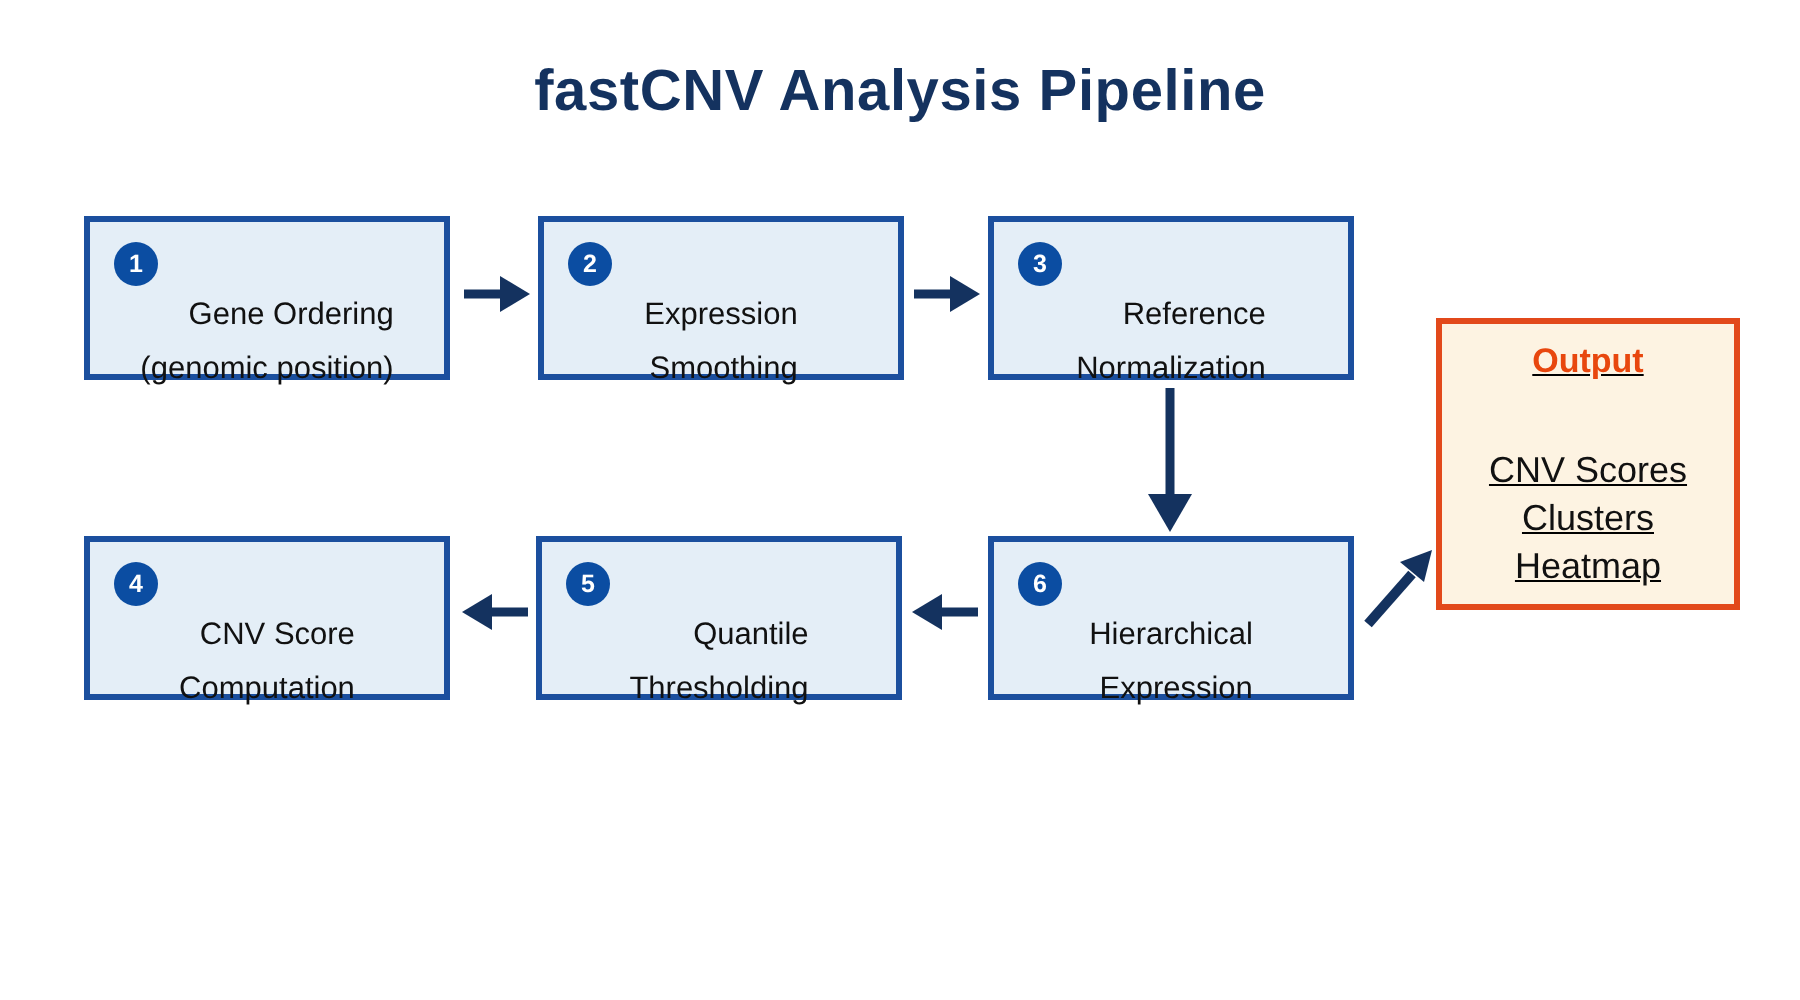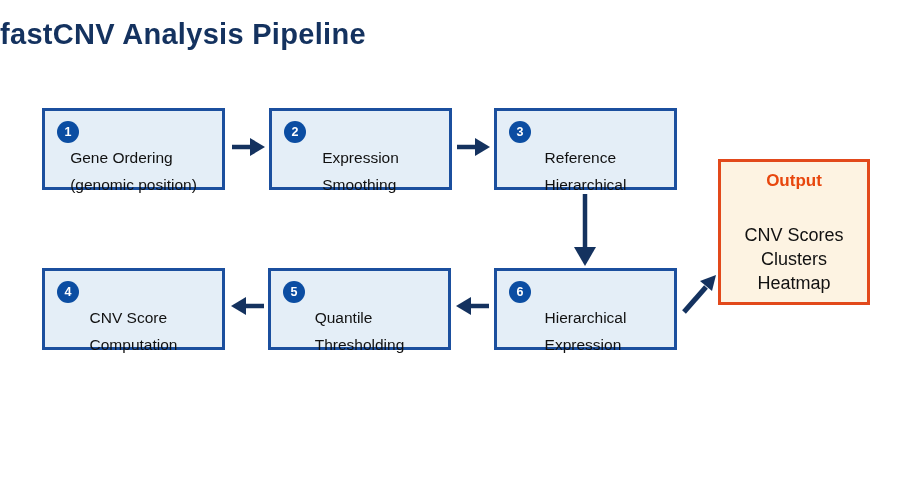--- a/index.html
+++ b/index.html
@@ -6,23 +6,24 @@
   .canvas {
     position: relative;
     width: 900px;
     height: 500px;
     background: #ffffff;
     font-family: "Liberation Sans", sans-serif;
     overflow: hidden;
   }
   .title {
     position: absolute;
-    left: 0; top: 18px;
+    left: 0; top: 30px;
     width: 900px;
     margin: 0;
+    text-align: center;
     font-size: 29px;
     font-weight: bold;
     color: #14325f;
     letter-spacing: 0.3px;
   }
   .step-box {
     position: absolute;
     width: 183px;
     height: 82px;
     background: #e4eef7;
@@ -40,40 +41,41 @@
     background: #0b4da2;
     color: #ffffff;
     font-size: 12.5px;
     font-weight: bold;
     display: flex;
     align-items: center;
     justify-content: center;
   }
   .step-label {
     white-space: pre-line;
-    text-align: left;
+    text-align: right;
     font-size: 15.5px;
     color: #111111;
     line-height: 27px;
     margin-top: 44px;
   }
   .pos-1 { left: 42px;  top: 108px; }
   .pos-2 { left: 269px; top: 108px; }
   .pos-3 { left: 494px; top: 108px; }
   .pos-4 { left: 42px;  top: 268px; }
   .pos-5 { left: 268px; top: 268px; }
   .pos-6 { left: 494px; top: 268px; }
   .output-box {
     position: absolute;
     left: 718px; top: 159px;
     width: 152px; height: 146px;
     background: #fdf3e2;
     border: 3px solid #e2491b;
     box-sizing: border-box;
     text-align: center;
+    text-decoration: underline;
   }
   .output-title {
     margin-top: 9px;
     font-size: 17px;
     font-weight: bold;
     color: #e8470e;
   }
   .output-items {
     margin-top: 32px;
     font-size: 18px;
@@ -101,21 +103,21 @@
 
   <div class="step-box pos-2">
     <span class="badge">2</span>
     <div class="step-label">Expression
 Smoothing</div>
   </div>
 
   <div class="step-box pos-3">
     <span class="badge">3</span>
     <div class="step-label">Reference
-Hierarchical</div>
+Normalization</div>
   </div>
 
   <div class="step-box pos-4">
     <span class="badge">4</span>
     <div class="step-label">CNV Score
 Computation</div>
   </div>
 
   <div class="step-box pos-5">
     <span class="badge">5</span>

